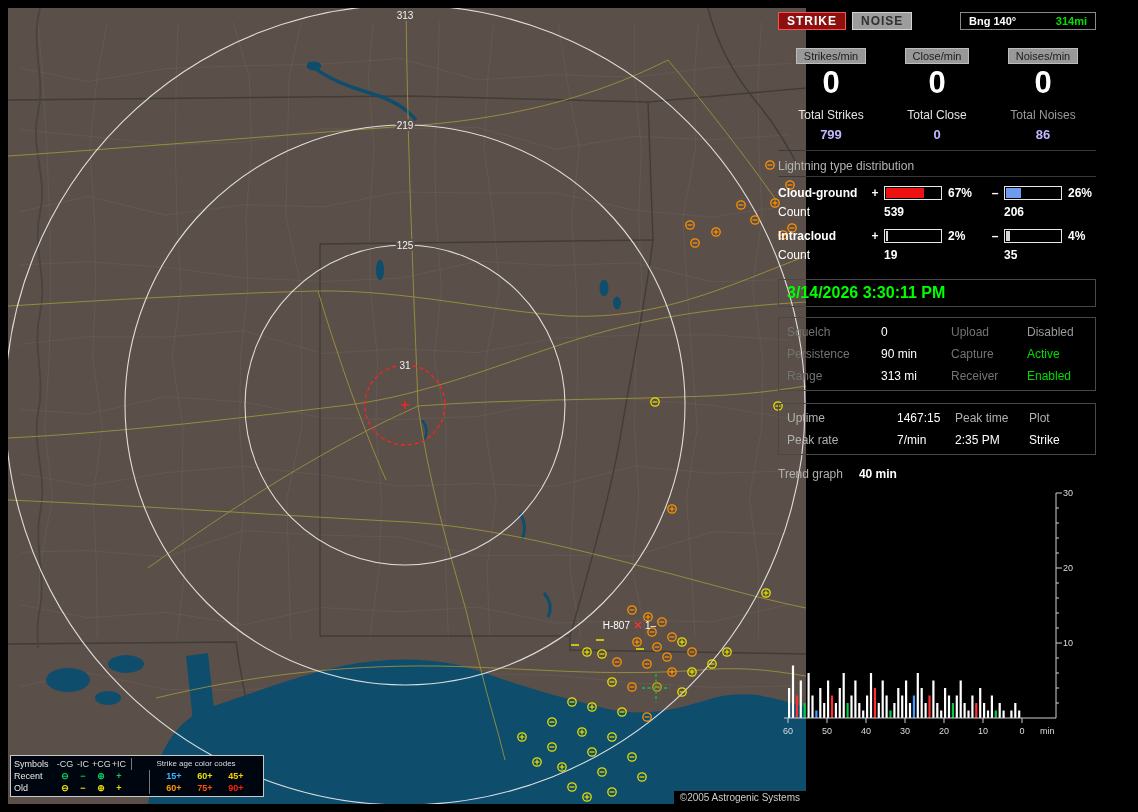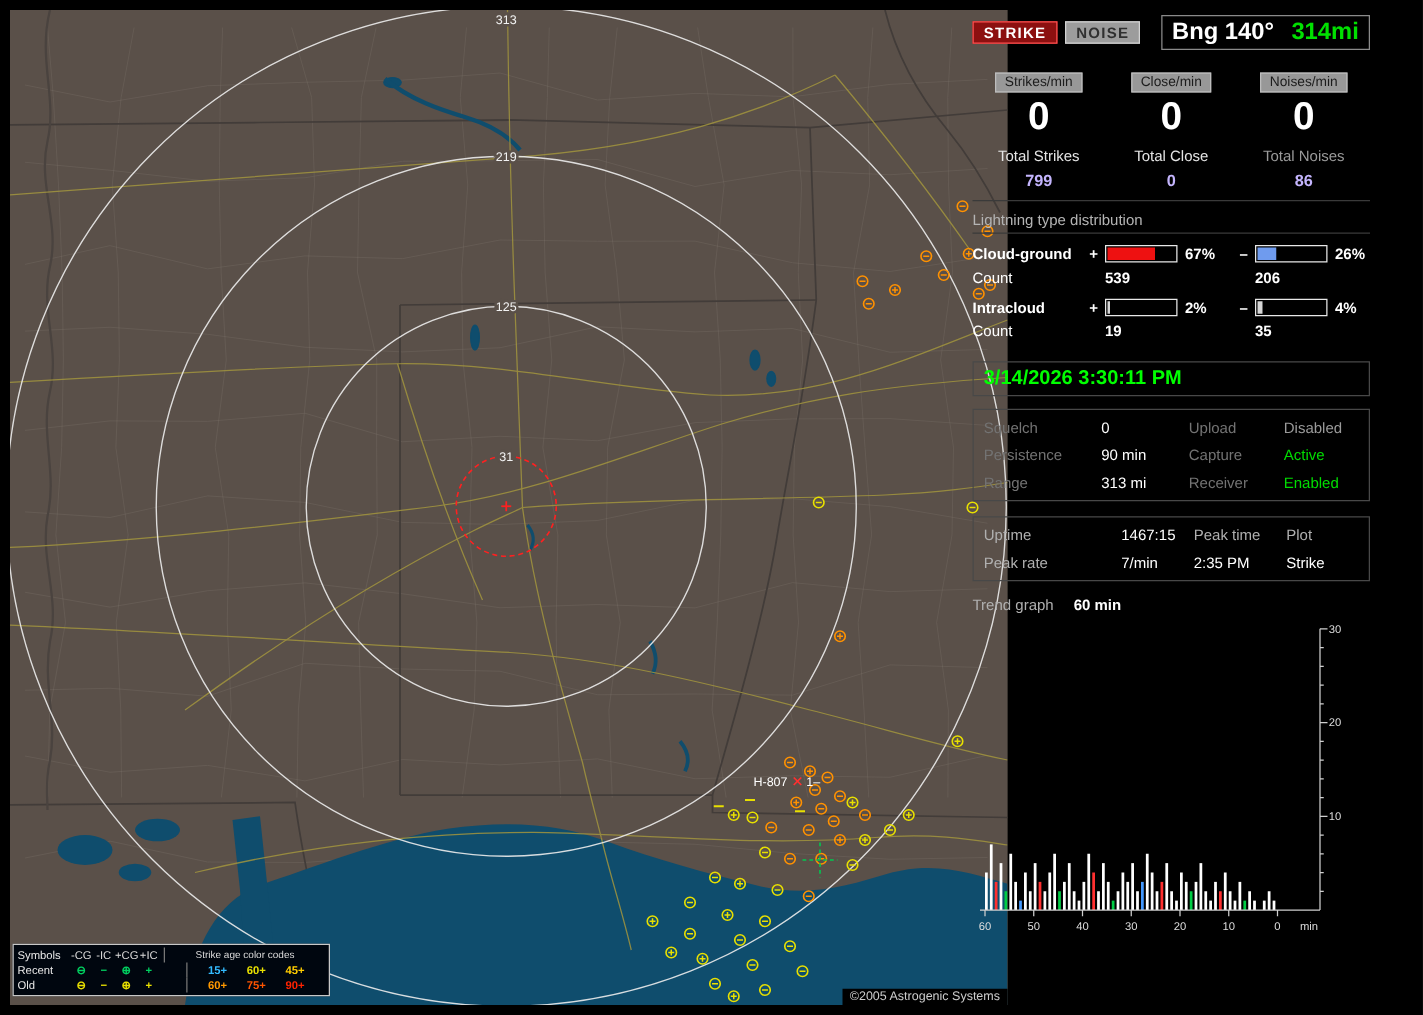--- a/index.html
+++ b/index.html
@@ -17,21 +17,21 @@
   .lg-age-head{flex:1;text-align:center;color:#dcdcdc;font-size:8px;border-left:1px solid #777;margin-left:3px;}
   .lg-age{width:31px;text-align:center;font-weight:bold;}
   .lg-age-block{flex:1;display:flex;border-left:1px solid #777;margin-left:21px;justify-content:center;}
   .copyright{position:absolute;right:0;bottom:0;background:#000;color:#cccccc;font-size:10px;padding:1px 6px;}
   
   .side{position:absolute;left:778px;top:8px;width:318px;height:796px;display:flex;flex-direction:column;color:#fff;}
   .top-row{display:flex;align-items:center;gap:6px;margin:4px 0 16px 0;}
   .btn{font-size:12px;font-weight:bold;padding:1px 8px;cursor:pointer;}
   .btn.strike{background:#8c1010;border:1px solid #ff5050;color:#ffffff;letter-spacing:1px;}
   .btn.noise{background:#9c9c9c;border:1px solid #d2d2d2;color:#303030;letter-spacing:1px;}
-  .bng-box{margin-left:auto;border:1px solid #8a8a8a;background:#000;font-size:19px;font-weight:bold;
+  .bng-box{margin-left:auto;border:1px solid #8a8a8a;background:#000;font-size:11px;font-weight:bold;
            padding:2px 8px;display:flex;gap:14px;min-width:118px;justify-content:space-between;}
   .rng{color:#00e000;}
   .sep{border-bottom:1px solid #3a3a3a;margin:8px 0;}
   .counters{display:grid;grid-template-columns:1fr 1fr 1fr;text-align:center;row-gap:2px;}
   .chip{display:inline-block;background:#989898;border:1px solid #bdbdbd;color:#1c1c1c;font-size:11px;
         padding:1px 7px;cursor:pointer;}
   .bignum{font-size:31px;font-weight:bold;color:#fff;line-height:34px;}
   .tot-label{font-size:12px;color:#e4e4e4;margin-top:6px;}
   .tot-label.dim{color:#9a9a9a;}
   .tot-val{font-size:13px;font-weight:bold;color:#c4b5fd;margin-top:3px;}
@@ -416,21 +416,21 @@
       <div class="glab">Peak time</div>
       <div class="glab">Plot</div>
       <div class="glab">Peak rate</div>
       <div class="val">7/min</div>
       <div class="val">2:35 PM</div>
       <div class="val">Strike</div>
     </div>
 
     <div class="trend-head">
       <span class="t1">Trend graph</span>
-      <span class="t2">60 min</span>
+      <span class="t2">40 min</span>
     </div>
 
     <svg viewBox="0 0 318 258" width="318" height="258">
       <g id="trend-bars">
           <rect x="10.0" y="203.0" width="2.2" height="30.0" fill="#ffffff"></rect>
           <rect x="13.9" y="180.5" width="2.2" height="52.5" fill="#ffffff"></rect>
           <rect x="17.8" y="210.5" width="2.2" height="22.5" fill="#ff3030"></rect>
           <rect x="21.7" y="195.5" width="2.2" height="37.5" fill="#ffffff"></rect>
           <rect x="25.6" y="218.0" width="2.2" height="15.0" fill="#00cc44"></rect>
           <rect x="29.5" y="188.0" width="2.2" height="45.0" fill="#ffffff"></rect>

